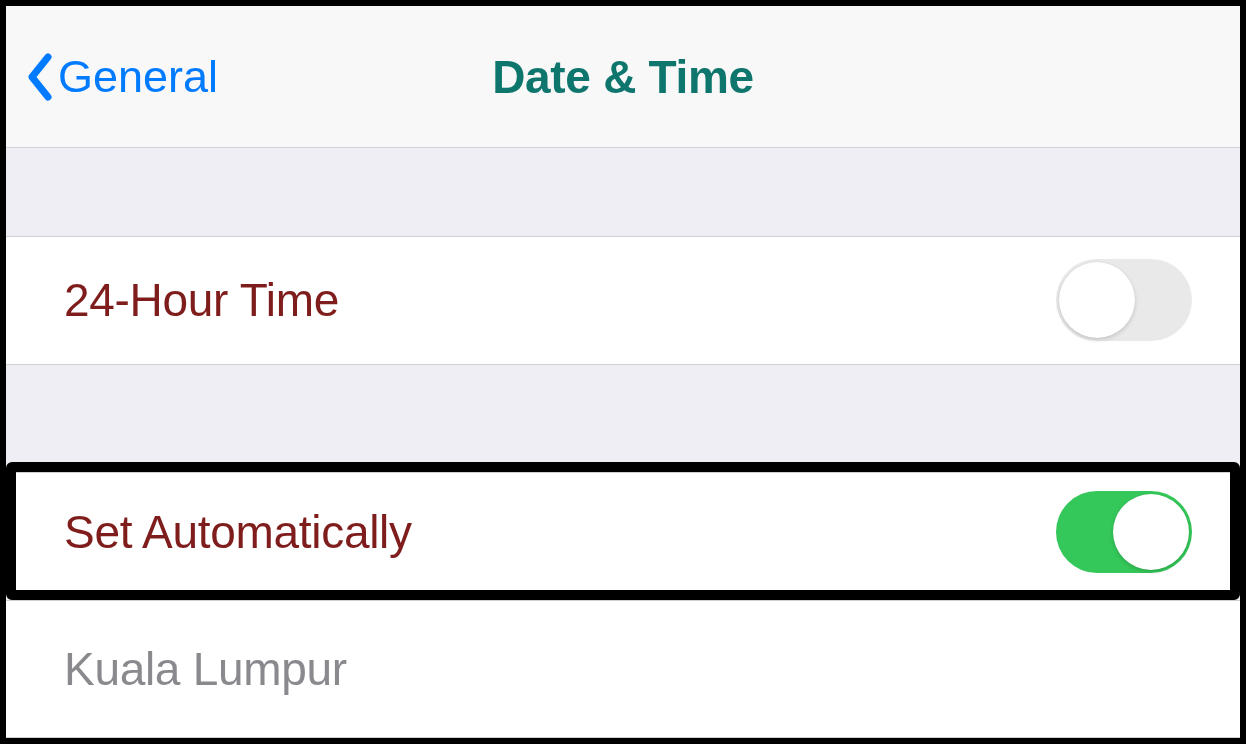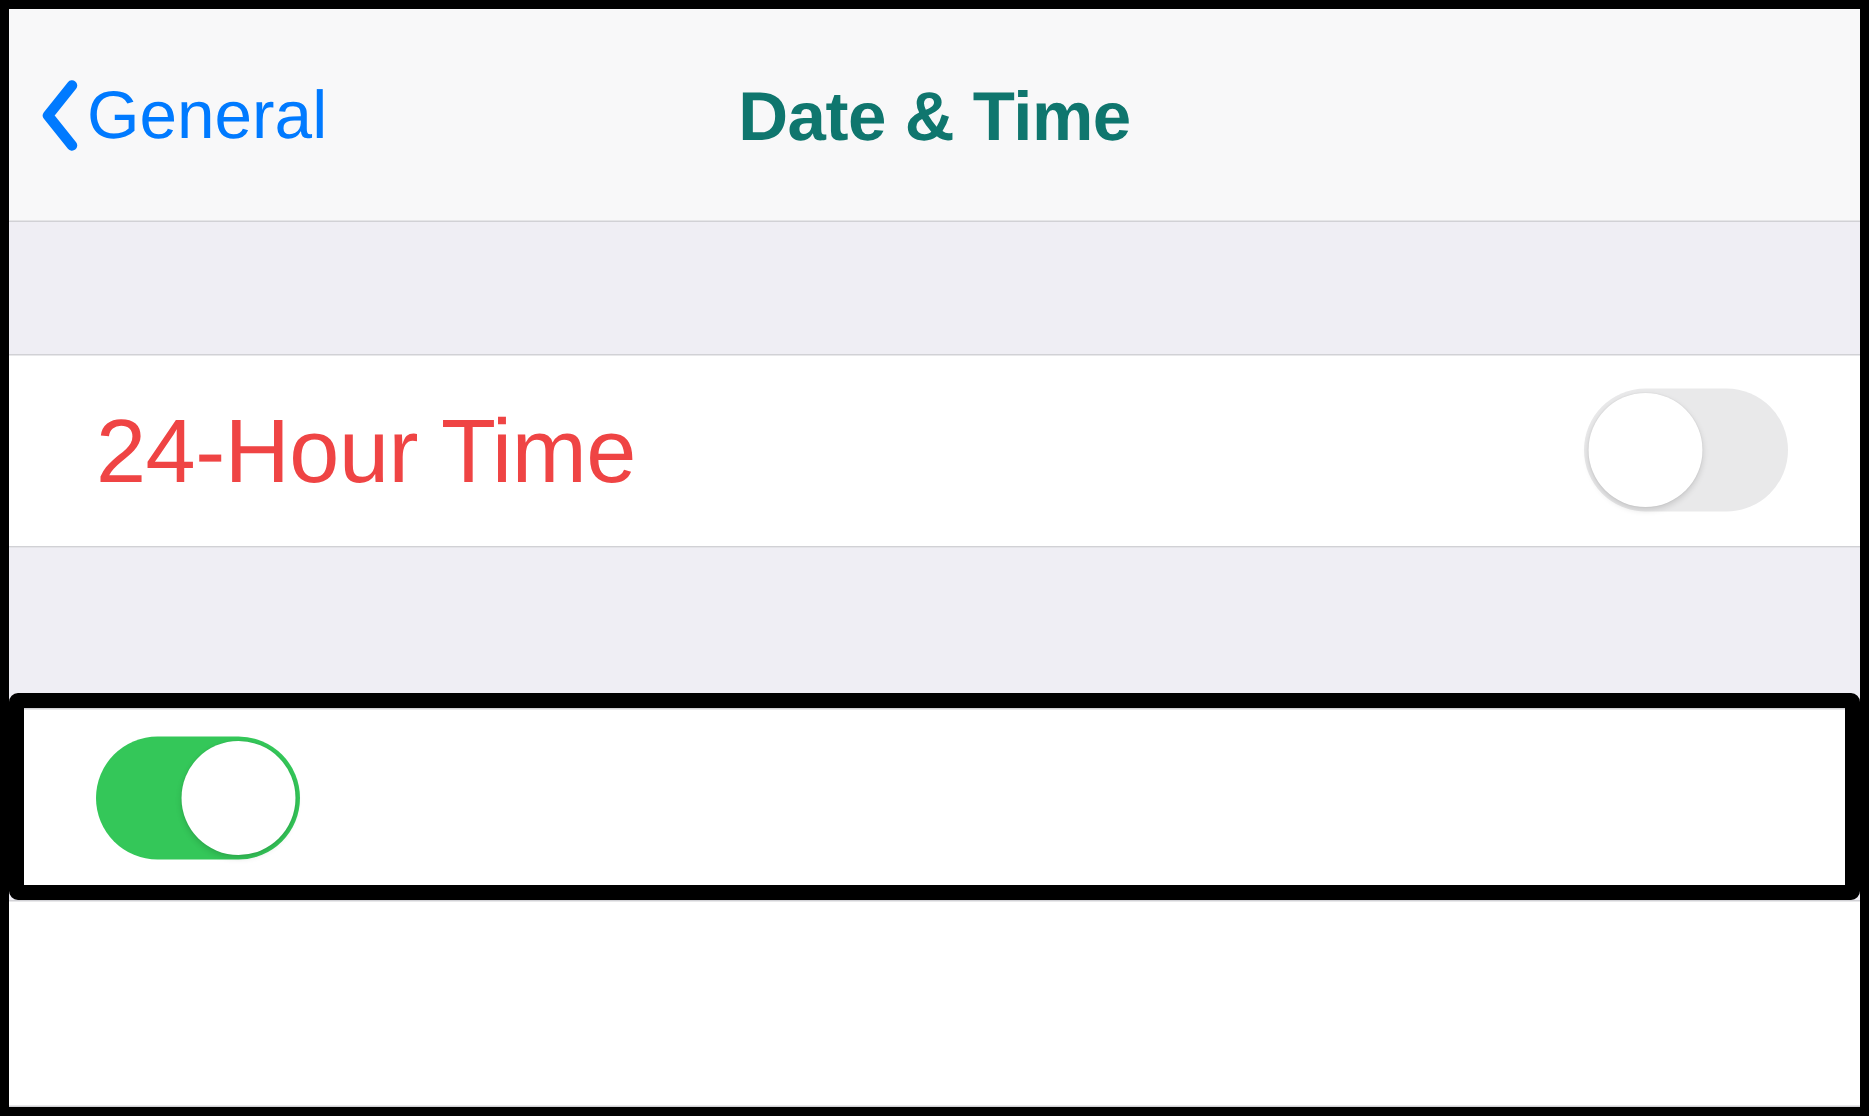--- a/index.html
+++ b/index.html
@@ -66,22 +66,22 @@
       background: #fff;
       border-top: 1px solid #d1d1d5;
       border-bottom: 1px solid #d1d1d5;
       padding: 0 48px 0 58px;
       height: 138px;
       display: flex;
       align-items: center;
       justify-content: space-between;
     }
     .row-label {
-      font-size: 60px;
-      color: #ef4444;
+      font-size: 46px;
+      color: #7f1d1d;
       letter-spacing: -0.3px;
     }
     .row-value {
       font-size: 46px;
       color: #8a8a8e;
       letter-spacing: -0.3px;
     }
     
     .highlight-box {
       border: 10px solid #000;
@@ -154,24 +154,26 @@
     <div class="toggle toggle-off">
       <div class="knob"></div>
     </div>
   </div>
 
   <div class="section-gap-small"></div>
 
   <div class="group">
     <div class="highlight-box">
       <div class="row">
+        <span class="row-label">Set Automatically</span>
         <div class="toggle toggle-on">
           <div class="knob"></div>
         </div>
       </div>
     </div>
     <div class="row">
+      <span class="row-value">Kuala Lumpur</span>
     </div>
   </div>
 
   <div class="bottom-gap"></div>
 
 </div>
 
 </body></html>

